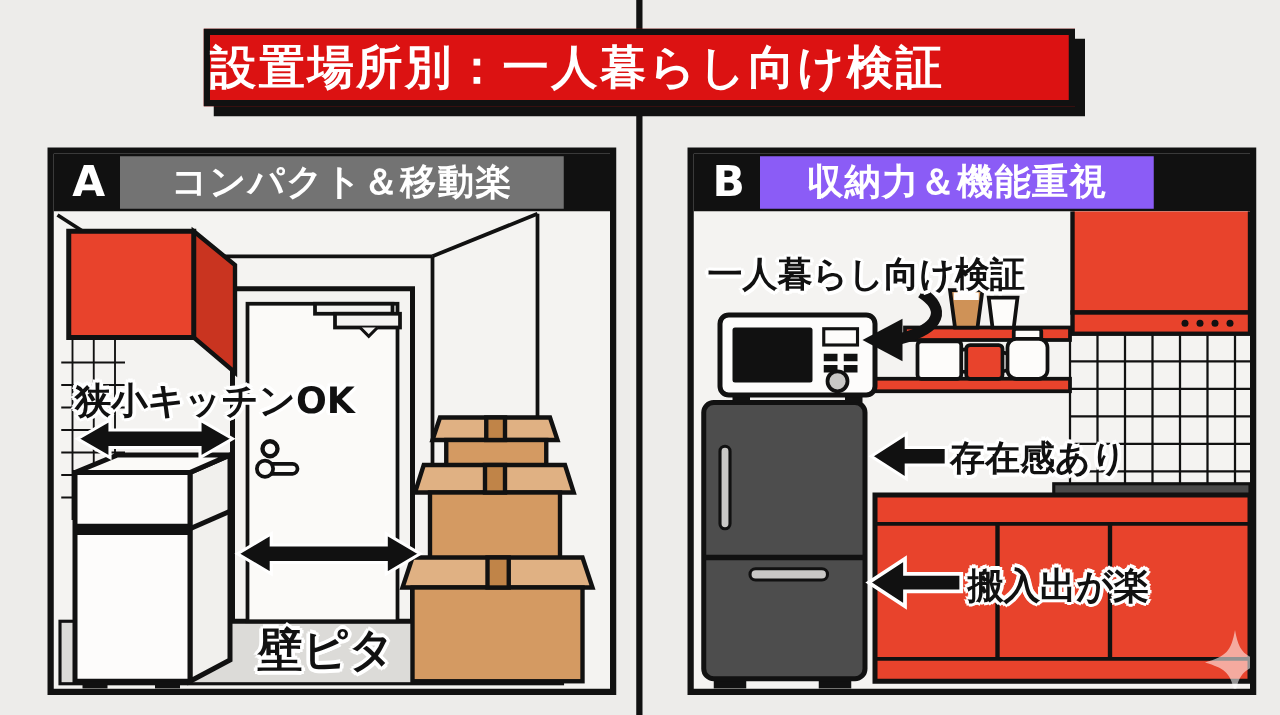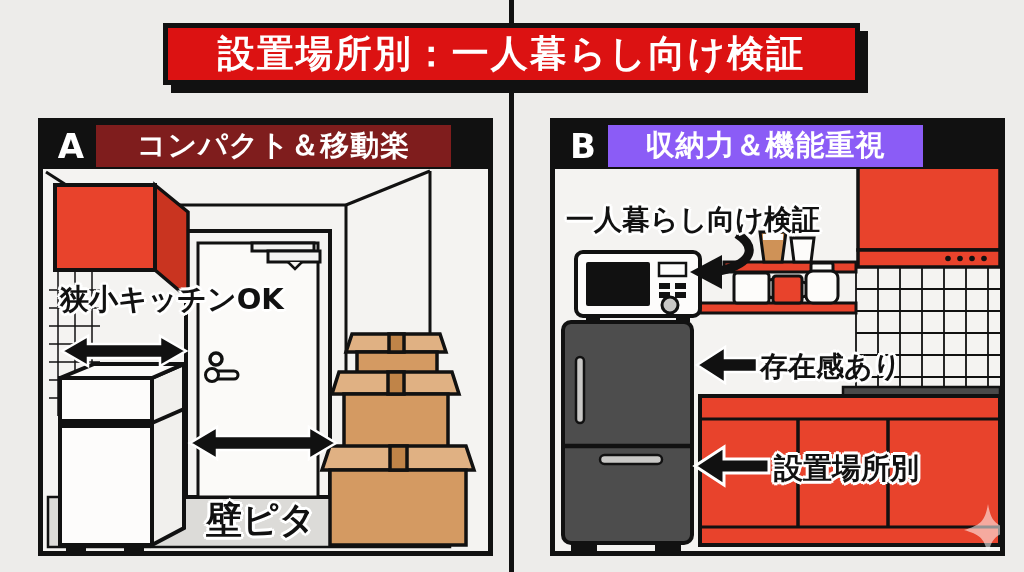--- a/index.html
+++ b/index.html
@@ -4,40 +4,40 @@
 <style>
   html,body{margin:0;padding:0;background:#d8d7d5;}
   .stage{
     position:relative;width:1024px;height:572px;background:#edecea;overflow:hidden;
     font-family:"DejaVu Sans","Liberation Sans",sans-serif;
   }
   .divider{position:absolute;left:509px;top:0;width:5px;height:572px;background:#111;}
   .title-banner{
     position:absolute;left:163px;top:23px;width:697px;height:62px;box-sizing:border-box;
     background:#dc1212;border:5px solid #111;box-shadow:8px 8px 0 0 #111;z-index:5;
-    display:flex;align-items:center;justify-content:center;
+    display:flex;align-items:center;
   }
   .title-banner .title-text{
     color:#fff;font-size:37px;font-weight:800;letter-spacing:2px;white-space:nowrap;
   }
   .panel{
     position:absolute;top:118px;width:455px;height:438px;box-sizing:border-box;
     background:#f4f3f1;border:5px solid #111;z-index:3;
   }
   .panel-a{left:38px;}
   .panel-b{left:550px;}
   .panel-header{position:absolute;left:0;top:0;width:445px;height:46px;background:#111;}
   .panel-letter{
     position:absolute;left:4px;top:0;width:48px;height:46px;line-height:46px;
     text-align:center;color:#fff;font-size:34px;font-weight:800;
   }
   .panel-label-bar{
     position:absolute;top:2px;bottom:2px;left:53px;display:flex;align-items:center;justify-content:center;
   }
-  .panel-a .panel-label-bar{width:355px;background:#7f1d1d;}
+  .panel-a .panel-label-bar{width:355px;background:#737373;}
   .panel-b .panel-label-bar{width:315px;background:#8b5cf6;}
   .panel-label-text{color:#fff;font-size:29px;font-weight:800;letter-spacing:1px;white-space:nowrap;}
   .scene{position:absolute;left:0;top:46px;width:445px;height:382px;overflow:hidden;}
   .scene svg{position:absolute;left:0;top:0;}
   .anno{
     position:absolute;color:#111;font-weight:800;white-space:nowrap;z-index:4;
     text-shadow:3px 0 0 #fff,-3px 0 0 #fff,0 3px 0 #fff,0 -3px 0 #fff,
                 2px 2px 0 #fff,-2px -2px 0 #fff,2px -2px 0 #fff,-2px 2px 0 #fff;
   }
 </style>
@@ -115,21 +115,21 @@
           <rect x="344" y="394" width="104" height="60" fill="#d49a62"></rect>
           <rect x="388" y="372" width="16" height="22" fill="#c08448"></rect>
           <polygon points="330,446 466,446 474,470 322,470" fill="#e0b183"></polygon>
           <rect x="330" y="470" width="136" height="75" fill="#d49a62"></rect>
           <rect x="390" y="446" width="17" height="24" fill="#c08448"></rect>
         </g>
 
         <polygon points="62,351 88,336 88,344 160,344 160,336 186,351 160,366 160,358 88,358 88,366" fill="#111" stroke="#fff" stroke-width="2.5"></polygon>
         <polygon points="190,443 217,427 217,436 309,436 309,427 336,443 309,459 309,450 217,450 217,459" fill="#111" stroke="#fff" stroke-width="2.5"></polygon>
       </svg>
-      <div class="anno" style="left:17px;top:111px;font-size:29px;">狭小キッチンOK</div>
+      <div class="anno" style="left:17px;top:132px;font-size:29px;">狭小キッチンOK</div>
       <div class="anno" style="left:163px;top:327px;font-size:36px;">壁ピタ</div>
     </div>
   </div>
 
   <div class="panel panel-b">
     <div class="panel-header">
       <span class="panel-letter">B</span>
       <span class="panel-label-bar">
         <span class="panel-label-text">収納力＆機能重視</span>
       </span>
@@ -205,17 +205,17 @@
           <polygon points="722,255 690,272 722,289" fill="#111"></polygon>
         </g>
 
         <polygon points="697,365 725,347 725,358 757,358 757,372 725,372 725,383" fill="#111" stroke="#fff" stroke-width="2.5"></polygon>
         <polygon points="695,466 724,447 724,459 769,459 769,473 724,473 724,485" fill="#111" stroke="#fff" stroke-width="3"></polygon>
 
         <path opacity="0.55" fill="#ffffff" d="M988,504 C991,521 995,525 1012,530 C995,535 991,539 988,556 C985,539 981,535 964,530 C981,525 985,521 988,504 Z"></path>
       </svg>
       <div class="anno" style="left:11px;top:32px;font-size:28px;">一人暮らし向け検証</div>
       <div class="anno" style="left:205px;top:179px;font-size:28px;">存在感あり</div>
-      <div class="anno" style="left:219px;top:280px;font-size:29px;">設置場所別</div>
+      <div class="anno" style="left:219px;top:280px;font-size:29px;">搬入出が楽</div>
     </div>
   </div>
 
 </div>
 
 </body></html>

